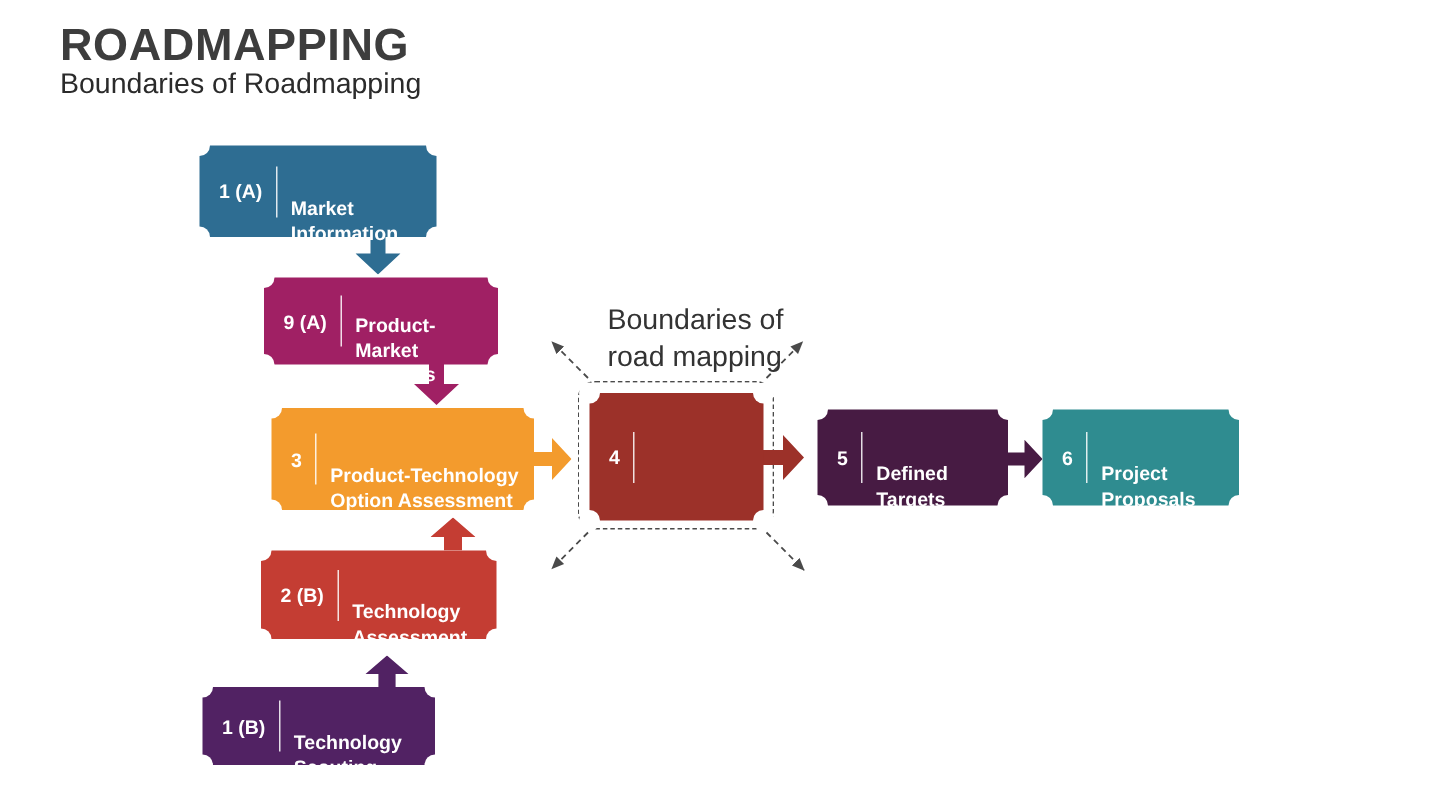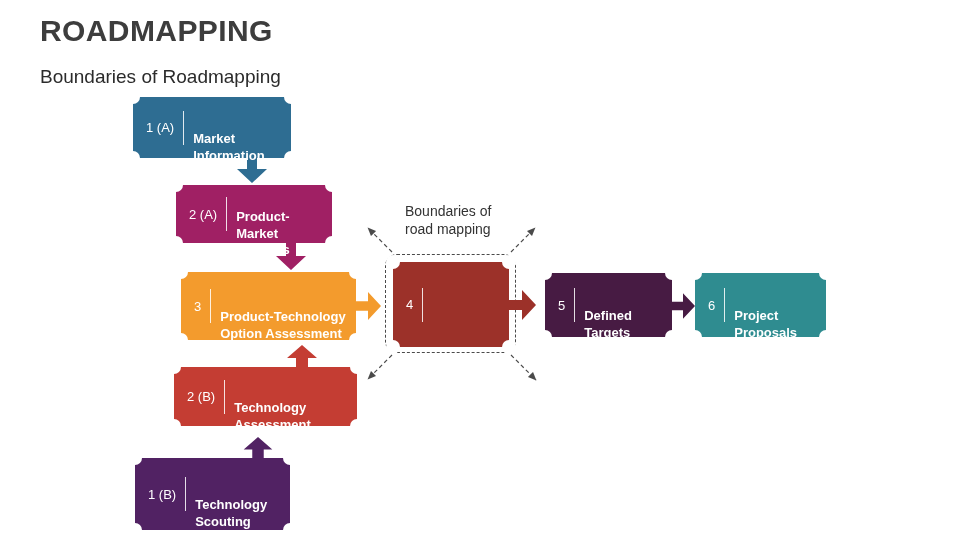--- a/index.html
+++ b/index.html
@@ -6,61 +6,61 @@
   body{
     width:960px;height:540px;position:relative;overflow:hidden;
     background:#ffffff;
     font-family:"Liberation Sans", sans-serif;
   }
   .title{
     position:absolute;left:40px;top:14px;
     font-size:30px;font-weight:700;letter-spacing:.4px;color:#3d3d3d;text-align:right;
   }
   .subtitle{
-    position:absolute;left:40px;top:66px;
+    position:absolute;left:40px;top:46px;
     font-size:19px;font-weight:400;color:#2b2b2b;
   }
   .box{
     position:absolute;display:block;border-radius:3px;
   }
   .notch{
     position:absolute;width:14px;height:14px;border-radius:50%;
     background:#ffffff;
   }
   .notch.tl{left:-7px;top:-7px}
   .notch.tr{right:-7px;top:-7px}
   .notch.bl{left:-7px;bottom:-7px}
   .notch.br{right:-7px;bottom:-7px}
   .box-inner{
     position:relative;height:100%;display:flex;align-items:center;
     padding:0 8px 0 13px;box-sizing:border-box;
   }
   .box-num{
-    color:#fff;font-weight:400;font-size:13px;white-space:pre;
+    color:#fff;font-weight:700;font-size:13px;white-space:pre;
     padding-right:9px;flex:0 0 auto;
   }
   .box-sep{
     width:1px;height:34px;background:rgba(255,255,255,.85);flex:0 0 auto;
   }
   .box-label{
     color:#fff;font-weight:600;font-size:13px;line-height:1.28;
     padding-left:9px;white-space:pre-line;margin-top:40px;
   }
   .arrow{position:absolute;}
   .boundary{
     position:absolute;left:385px;top:254px;width:131px;height:99px;
     border:1.4px dashed #4a4a4a;border-radius:12px;box-sizing:border-box;
     background:transparent;
   }
   .overlay{
     position:absolute;left:0;top:0;pointer-events:none;
   }
   .boundary-label{
     position:absolute;left:405px;top:202px;
-    font-size:14px;line-height:1.3;color:#333333;white-space:pre-line;
+    font-size:19px;line-height:1.3;color:#333333;white-space:pre-line;
   }
 </style>
 </head>
 <body>
 
 <div class="title">ROADMAPPING</div>
 <div class="subtitle">Boundaries of Roadmapping</div>
 
 <svg class="overlay" width="960" height="540" viewBox="0 0 960 540" aria-hidden="true">
   <defs>
@@ -114,21 +114,21 @@
 Information</span>
   </div>
 </div>
 
 <div class="box" style="left: 176px; top: 185px; width: 156px; height: 58px; background: rgb(160, 32, 100);">
   <span class="notch tl"></span>
   <span class="notch tr"></span>
   <span class="notch bl"></span>
   <span class="notch br"></span>
   <div class="box-inner">
-    <span class="box-num">2 (A)</span>
+    <span class="box-num">9 (A)</span>
     <span class="box-sep"></span>
     <span class="box-label">Product-
 Market Analysis</span>
   </div>
 </div>
 
 <div class="box" style="left: 181px; top: 272px; width: 175px; height: 68px; background: rgb(243, 155, 45);">
   <span class="notch tl"></span>
   <span class="notch tr"></span>
   <span class="notch bl"></span>
@@ -171,34 +171,34 @@
   <span class="notch bl"></span>
   <span class="notch br"></span>
   <div class="box-inner">
     <span class="box-num">6</span>
     <span class="box-sep"></span>
     <span class="box-label">Project
 Proposals</span>
   </div>
 </div>
 
-<div class="box" style="left: 174px; top: 367px; width: 183px; height: 59px; background: rgb(196, 61, 51);">
+<div class="box" style="left: 174px; top: 367px; width: 157px; height: 59px; background: rgb(196, 61, 51);">
   <span class="notch tl"></span>
   <span class="notch tr"></span>
   <span class="notch bl"></span>
   <span class="notch br"></span>
   <div class="box-inner">
     <span class="box-num">2 (B)</span>
     <span class="box-sep"></span>
     <span class="box-label">Technology
 Assessment</span>
   </div>
 </div>
 
-<div class="box" style="left: 135px; top: 458px; width: 155px; height: 72px; background: rgb(81, 34, 99);">
+<div class="box" style="left: 135px; top: 458px; width: 155px; height: 52px; background: rgb(81, 34, 99);">
   <span class="notch tl"></span>
   <span class="notch tr"></span>
   <span class="notch bl"></span>
   <span class="notch br"></span>
   <div class="box-inner">
     <span class="box-num">1 (B)</span>
     <span class="box-sep"></span>
     <span class="box-label">Technology
 Scouting</span>
   </div>

